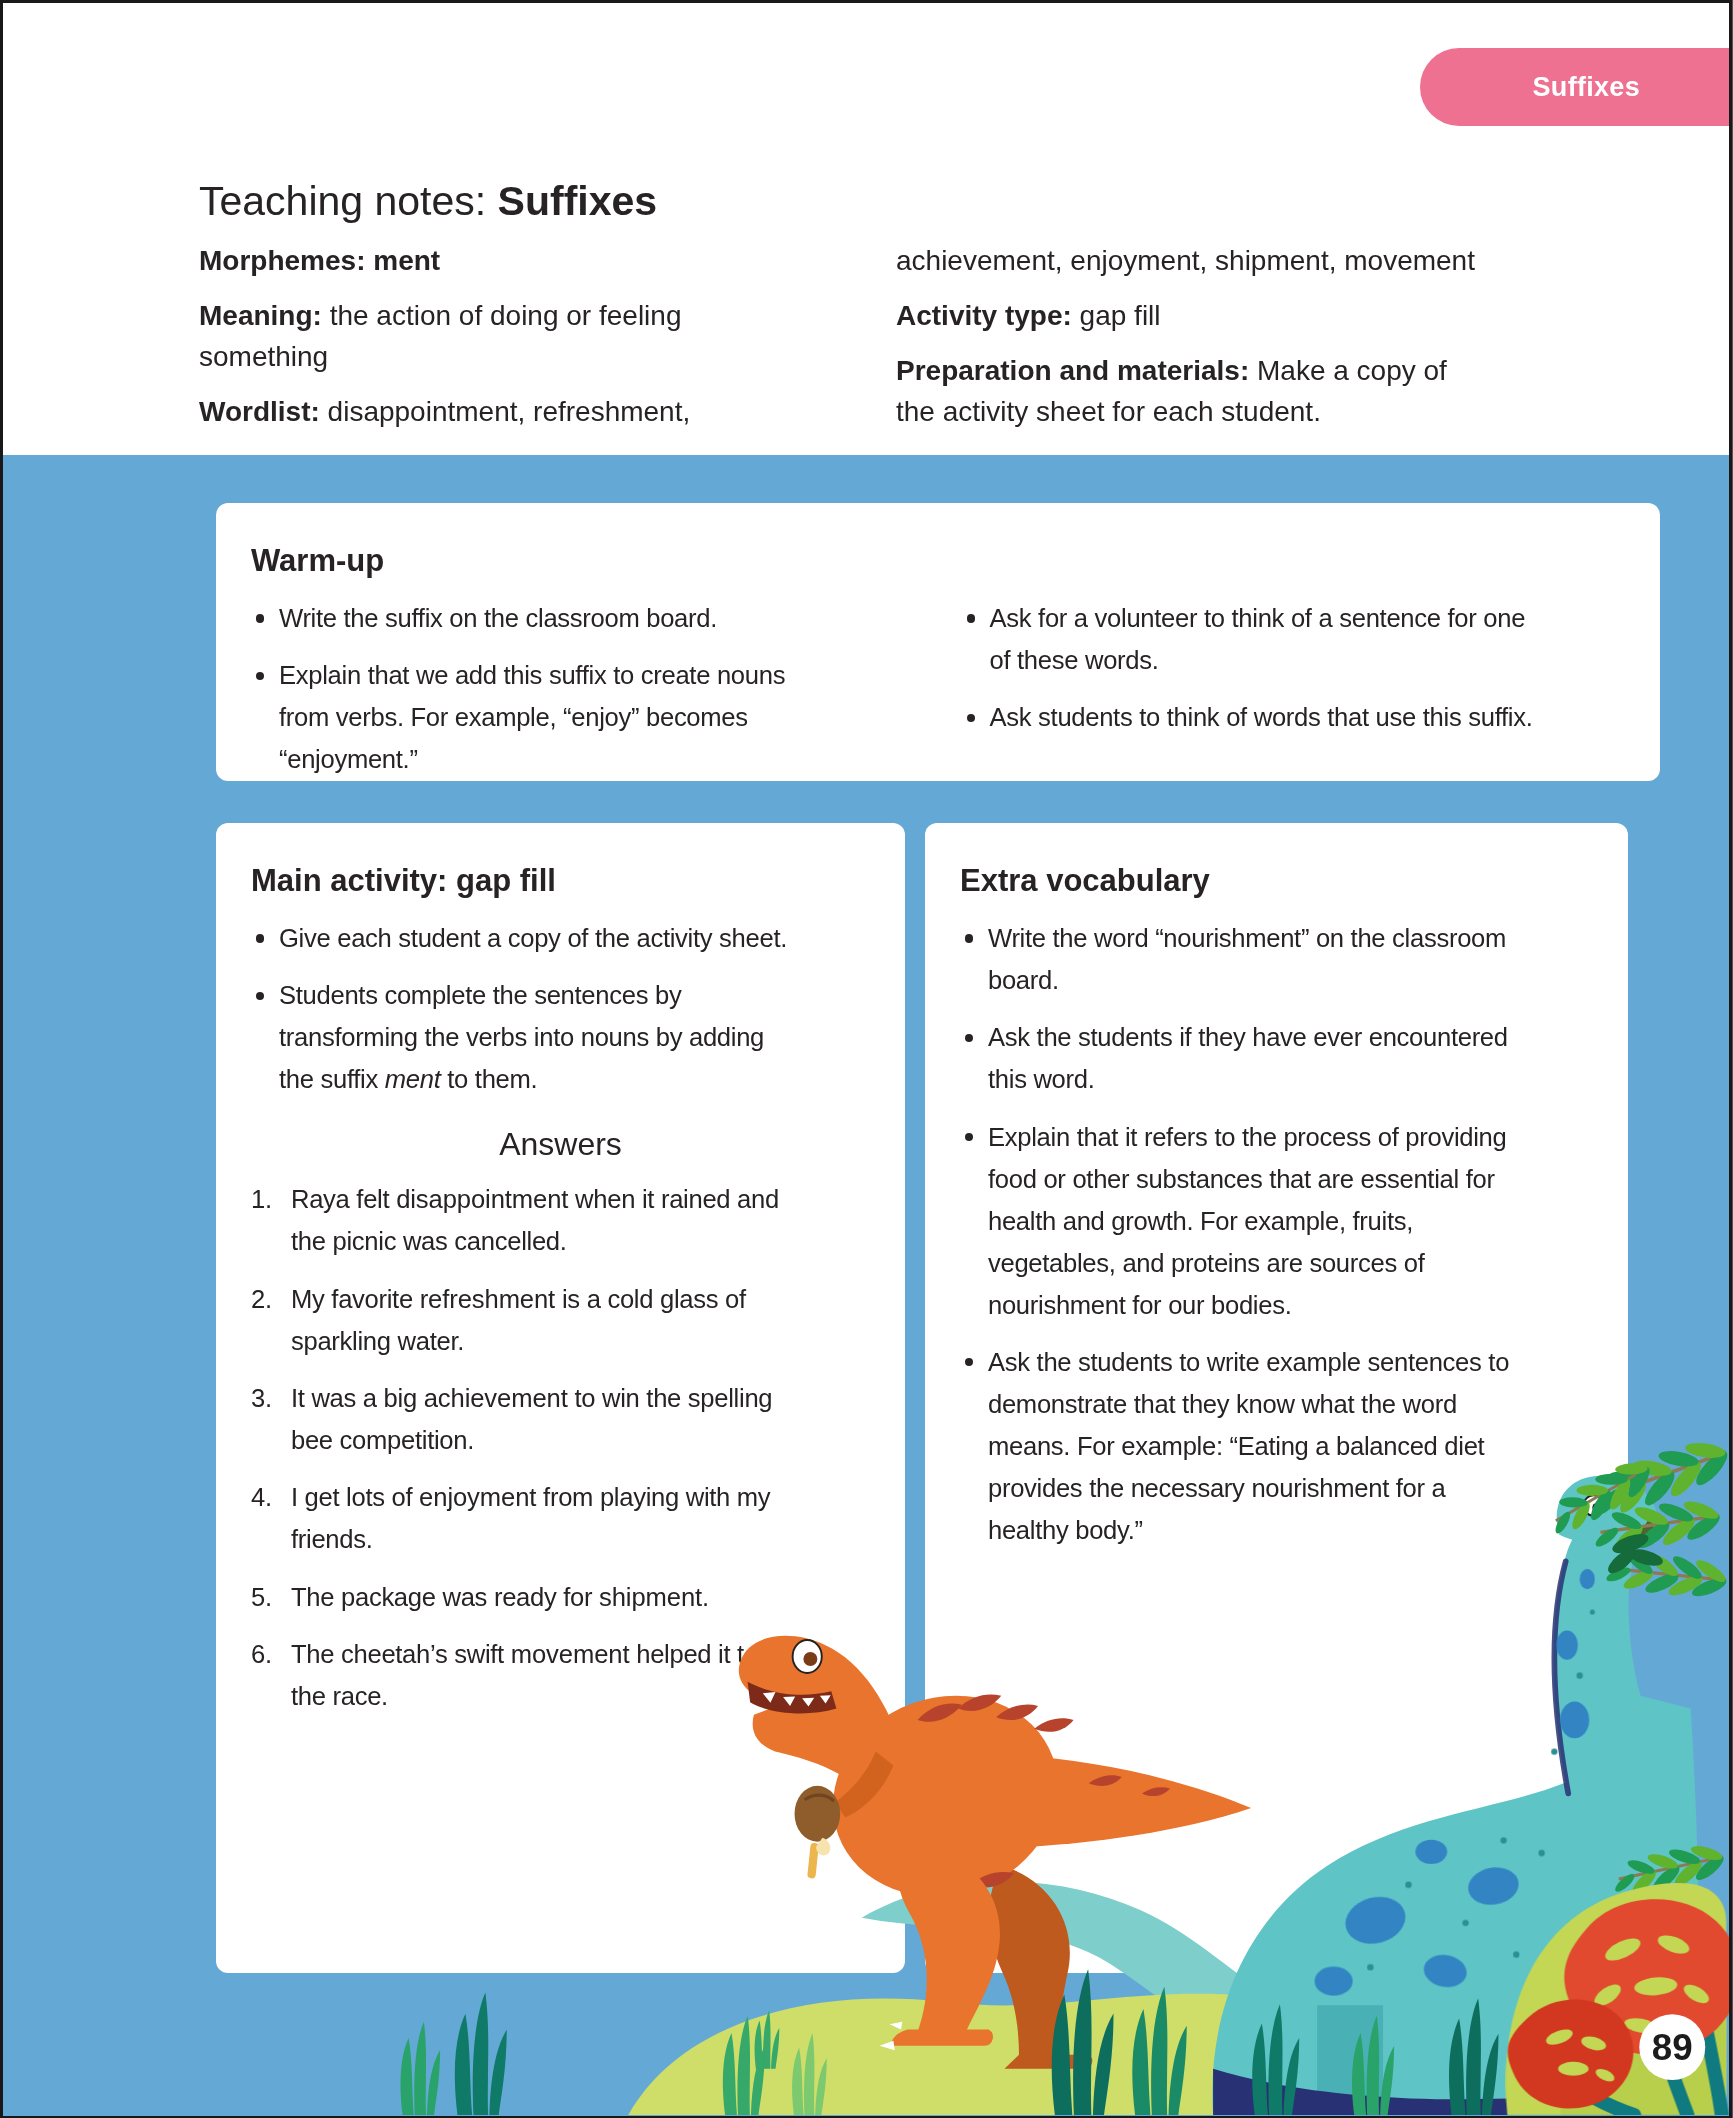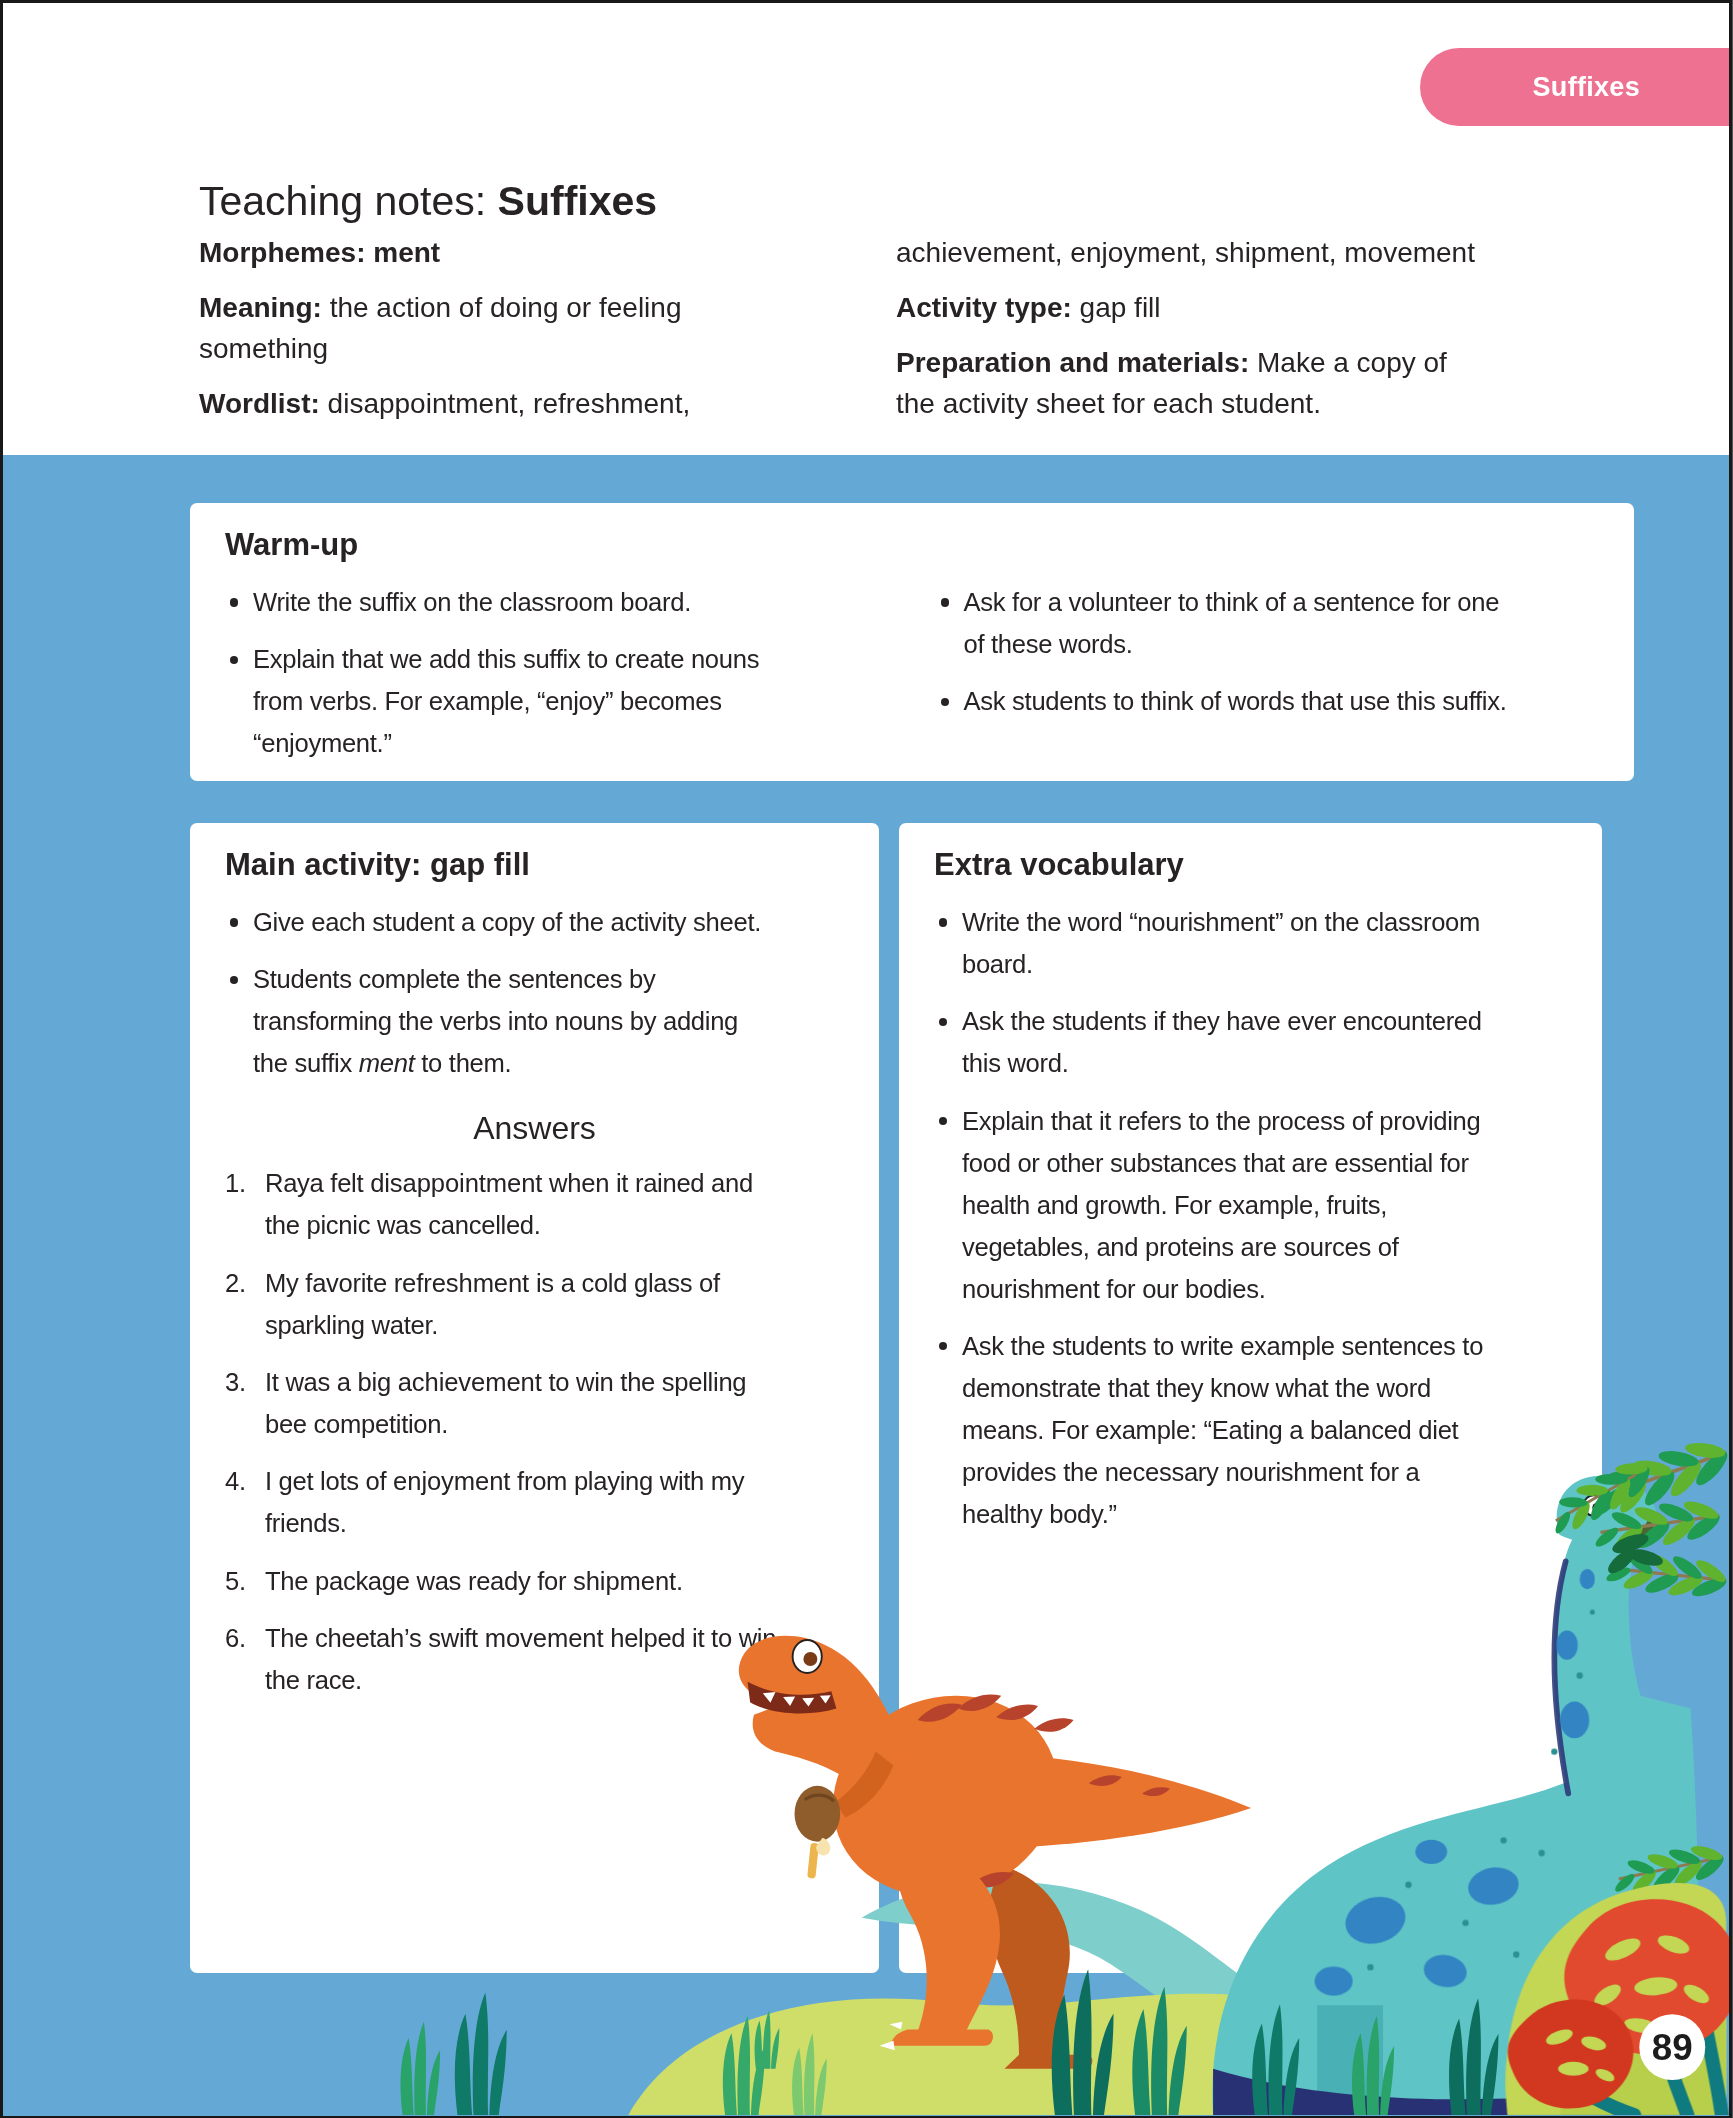--- a/index.html
+++ b/index.html
@@ -24,25 +24,25 @@
     display:flex; align-items:center; justify-content:flex-end; padding-right:90px; box-sizing:border-box;
   }
   .tab .tab-label{font-size:27px;font-weight:700;color:#fff;letter-spacing:0.3px;}
   .page-title{position:absolute;left:196px;top:148px;font-size:41px;line-height:47px;}
   .page-title .pre{font-weight:400;}
   .page-title .b{font-weight:700;}
   .meta-grid{
     position:absolute;left:196px;top:225px;width:1349px;
     display:grid;grid-template-columns:614px 652px;column-gap:83px;
   }
-  .meta{font-size:28px;line-height:41px;margin:4px 0 14px 0;white-space:pre-line;}
+  .meta{font-size:28px;line-height:41px;margin:12px 0 14px 0;white-space:pre-line;}
   .meta b{font-weight:700;}
   .meta .bv{font-weight:700;}
   
-  .card{position:absolute;background:var(--card-white);border-radius:7px;box-sizing:border-box;padding:23px 35px;}
+  .card{position:absolute;background:var(--card-white);border-radius:12px;box-sizing:border-box;padding:39px 35px;margin-left:26px;}
   .card-warmup{left:187px;top:500px;width:1444px;height:278px;}
   .card-main{left:187px;top:820px;width:689px;height:1150px;}
   .card-extra{left:896px;top:820px;width:703px;height:1150px;}
   .card h2{margin:0 0 18px 0;font-size:31px;line-height:37px;font-weight:700;}
   .cols{display:grid;grid-template-columns:1fr 1fr;column-gap:47px;}
   ul.blts{list-style:none;margin:0;padding:0;}
   ul.blts li{position:relative;padding-left:28px;margin:0 0 15.3px 0;font-size:25.6px;line-height:42px;letter-spacing:-0.3px;}
   ul.blts li::before{content:"";position:absolute;left:5.1px;top:17.3px;width:8.3px;height:8.3px;border-radius:50%;background:var(--text-dark);}
   .t{white-space:pre-line;}
   .t i{font-style:italic;}

